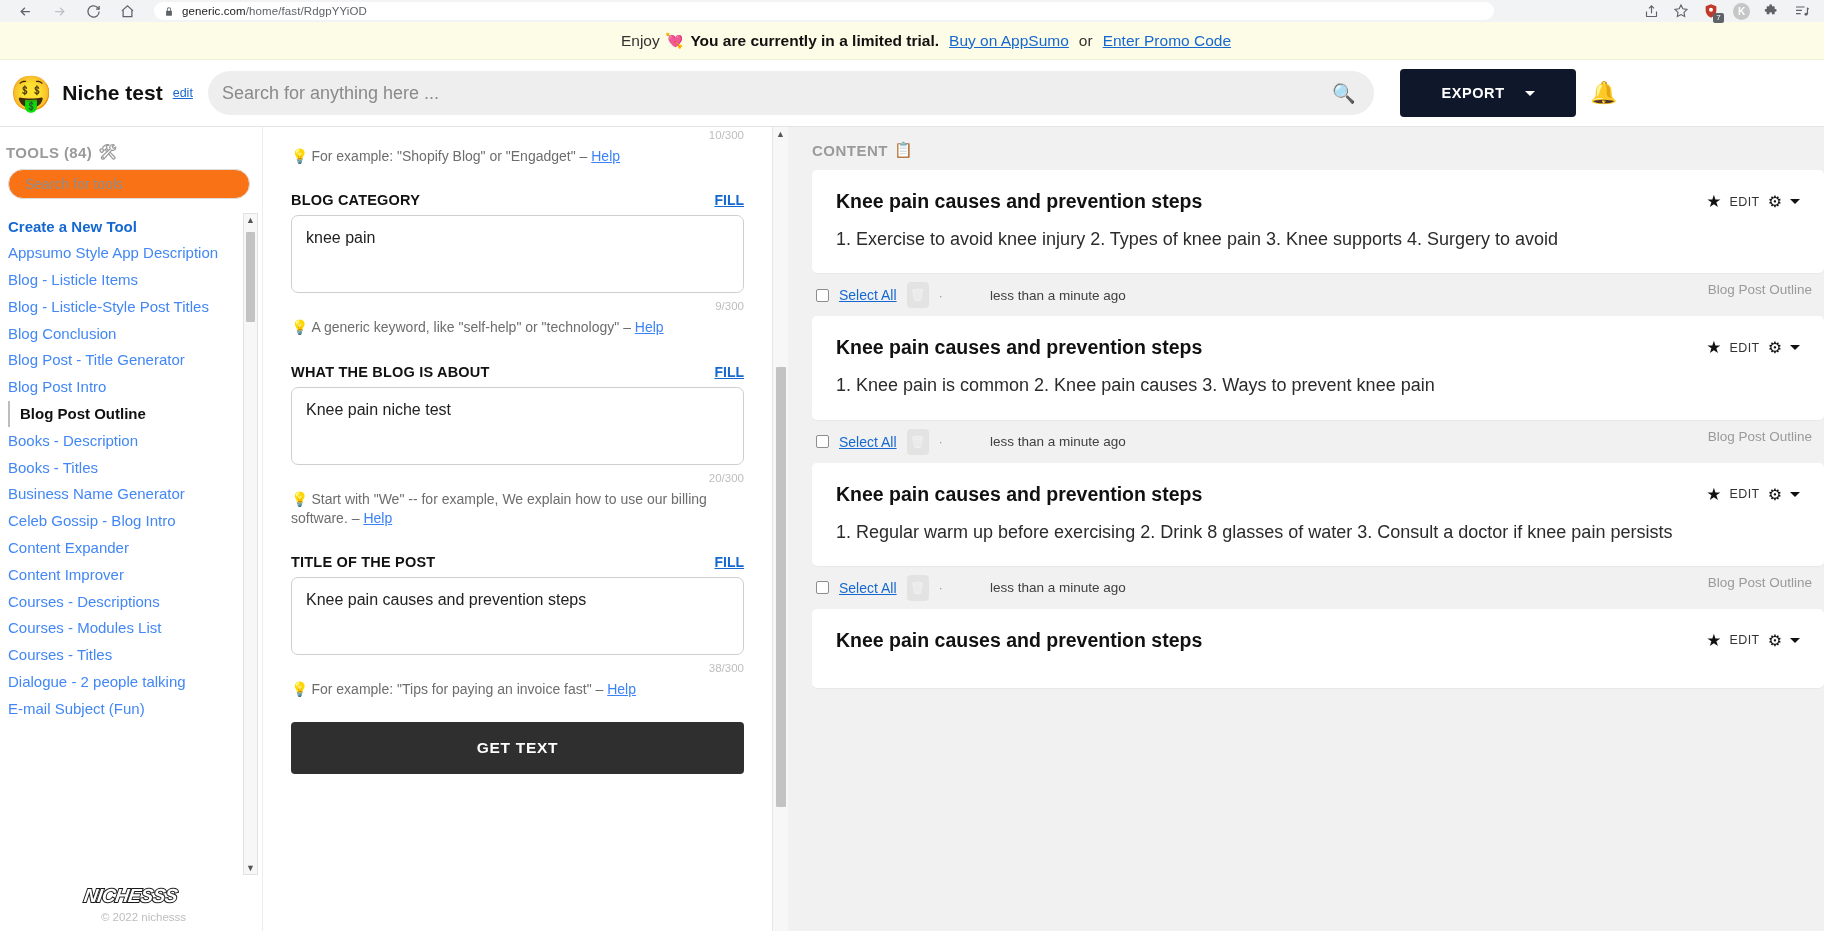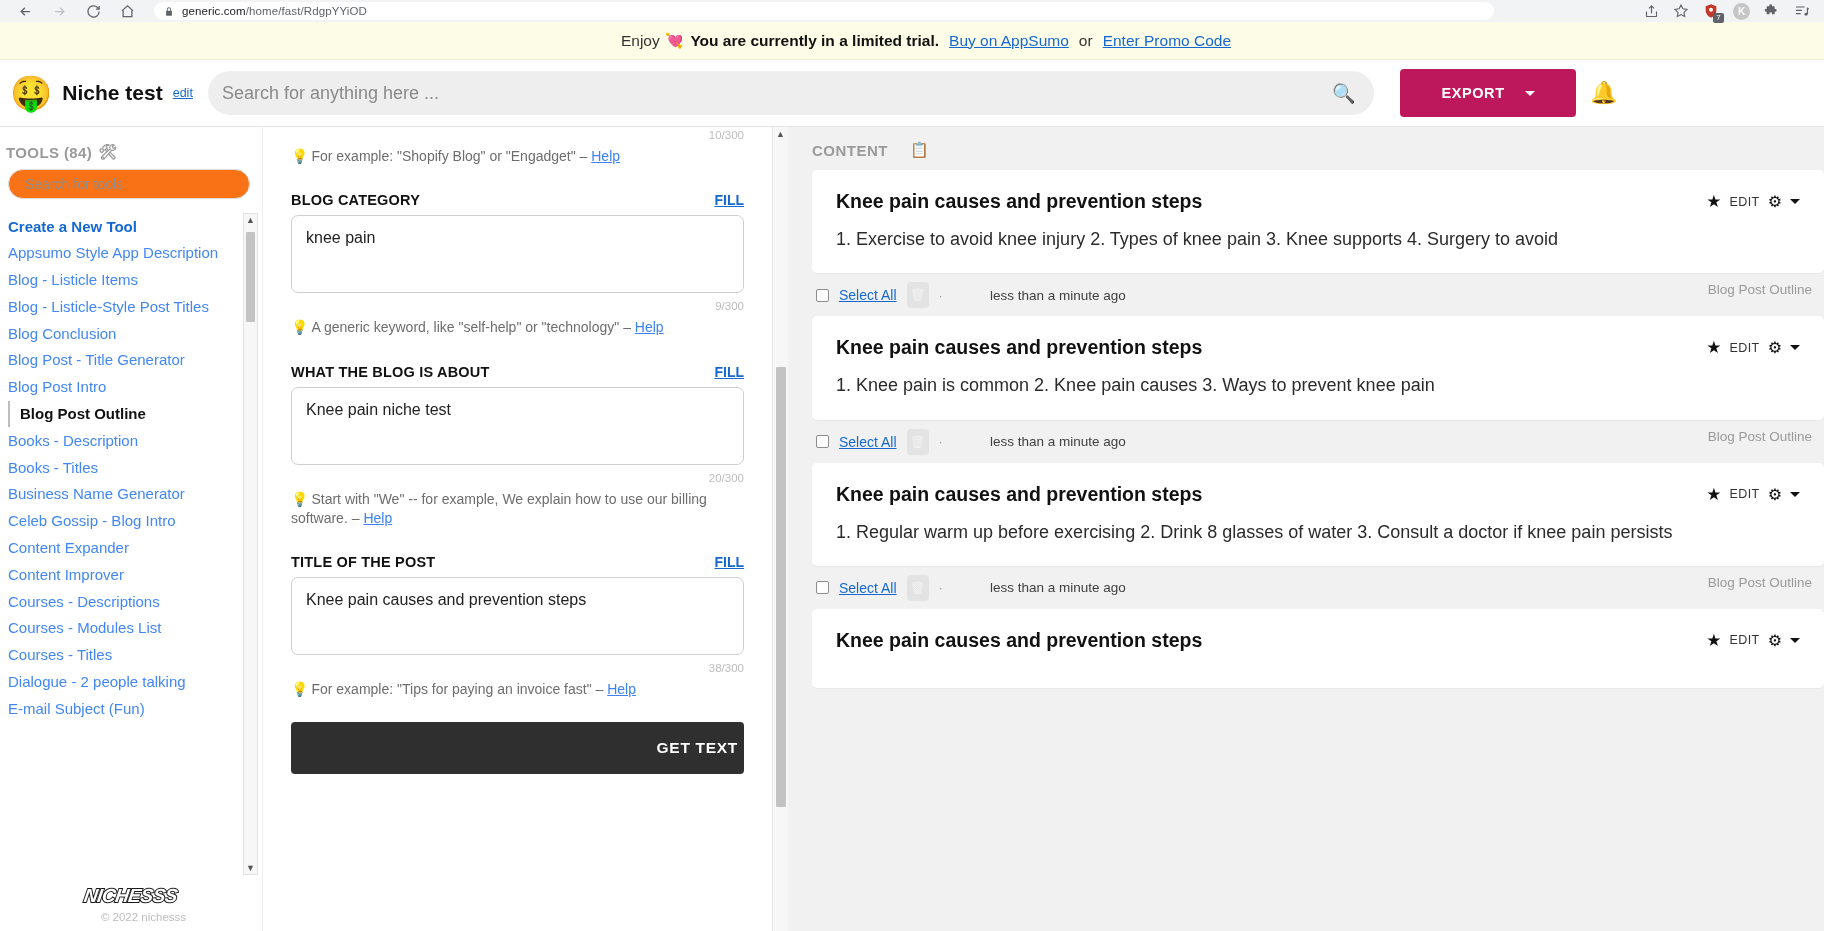--- a/index.html
+++ b/index.html
@@ -107,21 +107,21 @@
   }
   .search-wrap input {
     flex: 1;
     border: none; outline: none; background: transparent;
     font-size: 18px; color: #333;
     font-family: "Liberation Sans", sans-serif;
   }
   .search-wrap input::placeholder { color: #8a8a8a; }
   .search-ico { font-size: 19px; }
   .export-btn {
-    background: #be185d; color: #fff;
+    background: #0f172a; color: #fff;
     height: 48px;
     min-width: 176px;
     border: none; border-radius: 4px;
     font-size: 14.5px; font-weight: bold; letter-spacing: .6px;
     display: flex; align-items: center; justify-content: center; gap: 20px;
     cursor: pointer;
     font-family: "Liberation Sans", sans-serif;
   }
   .caret-down {
     width: 0; height: 0;
@@ -274,21 +274,20 @@
   .get-text-btn {
     margin: 22px 0 0 0;
     width: 100%;
     height: 52px;
     background: #2f2f2f;
     color: #fff;
     border: none; border-radius: 4px;
     font-size: 15.5px; font-weight: bold; letter-spacing: .7px;
     cursor: pointer;
     font-family: "Liberation Sans", sans-serif;
-    text-align: right;
   }
   .form-scroll {
     position: absolute;
     right: 0; top: 0; bottom: 0;
     width: 16px;
     background: #f7f7f7;
     border-left: 1px solid #e6e6e6;
   }
   .form-scroll .arrow-up {
     position: absolute; top: 2px; left: 50%; transform: translateX(-50%);
@@ -305,21 +304,21 @@
     flex: 1;
     background: #f1f1f1;
     border-top: 1px solid #e4e4e4;
     padding: 14px 0 0 24px;
     overflow: hidden;
     position: relative;
   }
   .content-head {
     font-size: 15px; font-weight: bold; color: #9a9a9a;
     letter-spacing: .5px;
-    display: flex; align-items: center; gap: 22px;
+    display: flex; align-items: center; gap: 6px;
     margin-bottom: 11px;
   }
   .card-group { margin-bottom: 8px; }
   .card {
     background: #fff;
     border-radius: 5px;
     padding: 20px 24px 22px 24px;
     box-shadow: 0 1px 1px rgba(0,0,0,.04);
   }
   .card-head {

